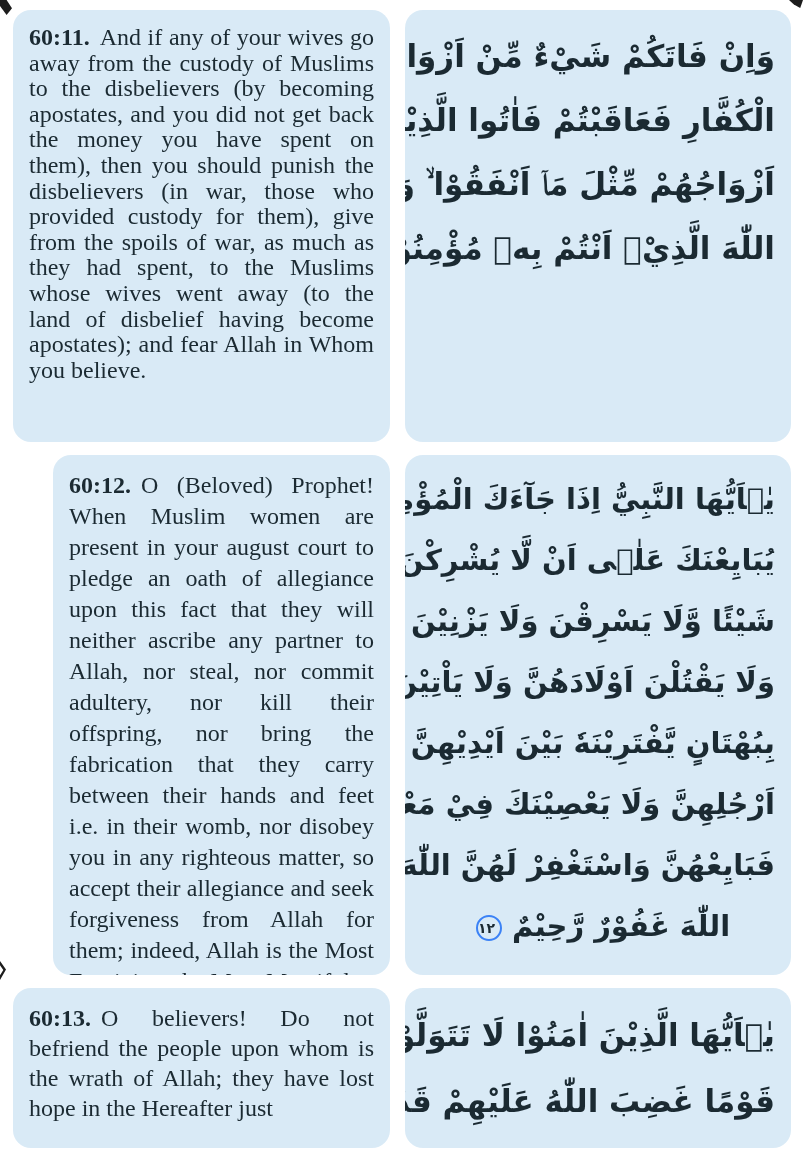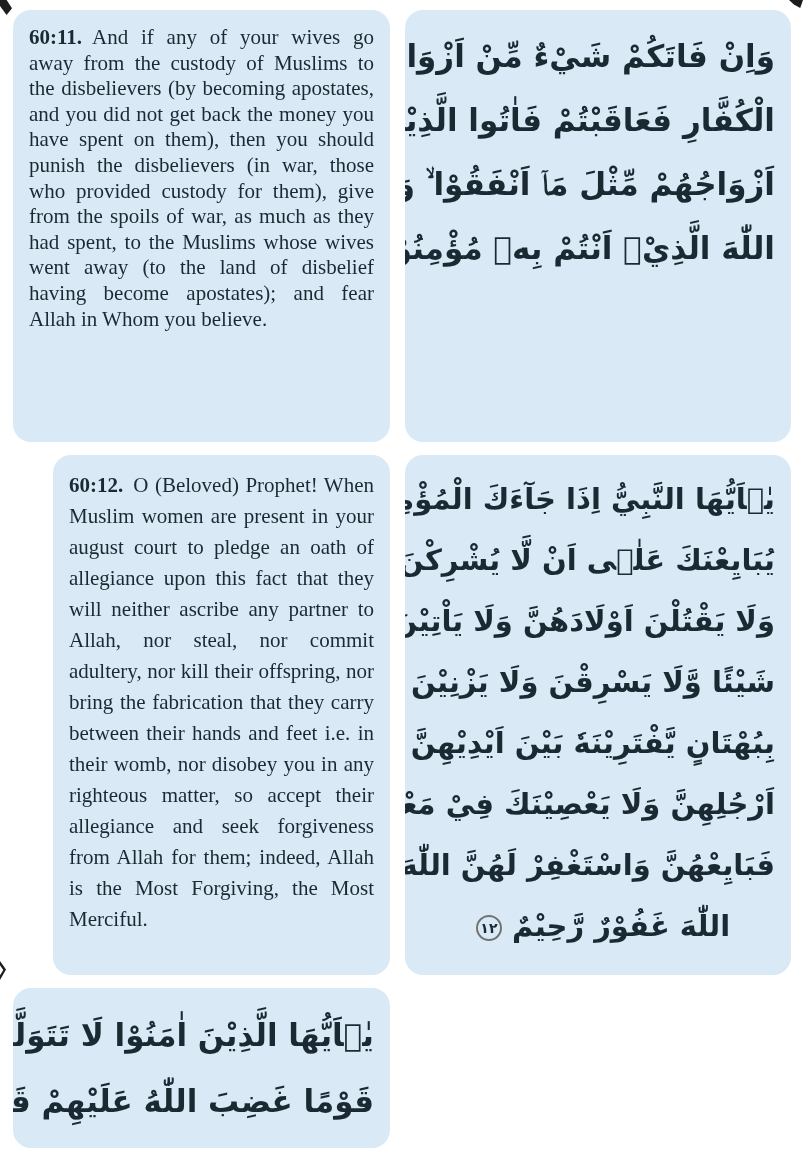--- a/index.html
+++ b/index.html
@@ -29,21 +29,21 @@
     color: #1b2a32;
     overflow: hidden;
   }
   .r1 { height: 432px; }
   .r2 { height: 520px; }
   .r3 { height: 160px; }
 
   
   .en {
     padding: 15px 16px 12px 16px;
-    font-size: 21px;
+    font-size: 24px;
     text-align: justify;
     text-justify: inter-word;
   }
   .en.v1 { line-height: 25.6px; }
   .en.v2 { line-height: 31px; margin-left: 40px; }
   .en.v3 { line-height: 30px; }
   .vref { font-weight: bold; margin-right: 10px; }
 
   
   .ar {
@@ -53,25 +53,25 @@
     text-align: center;
     padding: 14px 16px 8px 16px;
   }
   .aline { white-space: nowrap; }
   .a1 .aline { font-size: 31px; line-height: 64px; }
   .a2 .aline { font-size: 29px; line-height: 61px; }
   .a3 .aline { font-size: 31px; line-height: 66px; }
   .ayah {
     display: inline-block;
     width: 26px; height: 26px;
-    border: 2px solid #737373;
+    border: 2px solid #3b82f6;
     border-radius: 50%;
     font-size: 14px;
     line-height: 22px;
-    text-align: center;
+    text-align: left;
     vertical-align: middle;
     margin: 0 10px;
   }
   .ayah:empty { display: none; }
 
   
   .frag { position: absolute; background: #1d1d1d; }
   .frag-tl {
     left: 0; top: 0; width: 12px; height: 15px;
     clip-path: polygon(0 0, 55% 0, 100% 55%, 55% 100%, 0 40%);
@@ -105,27 +105,30 @@
       <div class="aline">اَزْوَاجُهُمْ مِّثْلَ مَاۤ اَنْفَقُوْا ۙ وَاتَّقُوا</div>
       <div class="aline"><span>اللّٰهَ الَّذِيْۤ اَنْتُمْ بِهٖ مُؤْمِنُوْنَ</span></div>
     </section>
 
     <section class="panel en v2 r2">
       <span class="vref">60:12.</span><span>O (Beloved) Prophet! When Muslim women are present in your august court to pledge an oath of allegiance upon this fact that they will neither ascribe any partner to Allah, nor steal, nor commit adultery, nor kill their offspring, nor bring the fabrication that they carry between their hands and feet i.e. in their womb, nor disobey you in any righteous matter, so accept their allegiance and seek forgiveness from Allah for them; indeed, Allah is the Most Forgiving, the Most Merciful.</span>
     </section>
     <section class="panel ar a2 r2">
       <div class="aline">يٰۤاَيُّهَا النَّبِيُّ اِذَا جَآءَكَ الْمُؤْمِنٰتُ</div>
       <div class="aline">يُبَايِعْنَكَ عَلٰۤى اَنْ لَّا يُشْرِكْنَ بِاللّٰهِ</div>
+      <div class="aline">شَيْئًا وَّلَا يَسْرِقْنَ وَلَا يَزْنِيْنَ</div>
       <div class="aline">وَلَا يَقْتُلْنَ اَوْلَادَهُنَّ وَلَا يَاْتِيْنَ</div>
-      <div class="aline">شَيْئًا وَّلَا يَسْرِقْنَ وَلَا يَزْنِيْنَ</div>
       <div class="aline">بِبُهْتَانٍ يَّفْتَرِيْنَهٗ بَيْنَ اَيْدِيْهِنَّ وَ</div>
       <div class="aline">اَرْجُلِهِنَّ وَلَا يَعْصِيْنَكَ فِيْ مَعْرُوْفٍ</div>
       <div class="aline">فَبَايِعْهُنَّ وَاسْتَغْفِرْ لَهُنَّ اللّٰهَ ۭ اِنَّ</div>
       <div class="aline"><span>اللّٰهَ غَفُوْرٌ رَّحِيْمٌ</span><span class="ayah">١٢</span></div>
     </section>
 
+    <section class="panel en v3 r3">
+      <span class="vref">60:13.</span><span>O believers! Do not befriend the people upon whom is the wrath of Allah; they have lost hope in the Hereafter just</span>
+    </section>
     <section class="panel ar a3 r3">
       <div class="aline">يٰۤاَيُّهَا الَّذِيْنَ اٰمَنُوْا لَا تَتَوَلَّوْا</div>
       <div class="aline">قَوْمًا غَضِبَ اللّٰهُ عَلَيْهِمْ قَدْ</div>
     </section>
 
   </div>
 </div>
 
 </body></html>

